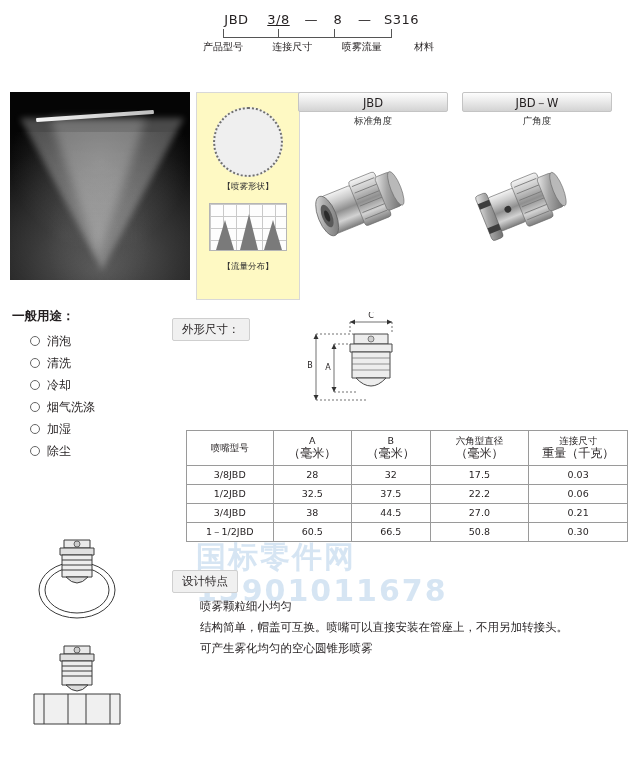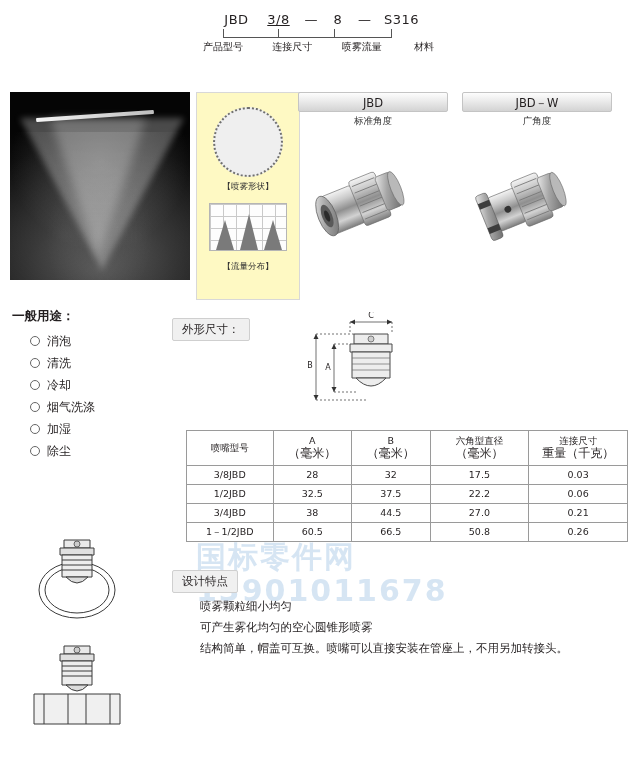--- a/index.html
+++ b/index.html
@@ -566,30 +566,30 @@
       <td>38</td>
       <td>44.5</td>
       <td>27.0</td>
       <td>0.21</td>
     </tr>
     <tr>
       <td>1－1/2JBD</td>
       <td>60.5</td>
       <td>66.5</td>
       <td>50.8</td>
-      <td>0.26</td>
+      <td>0.30</td>
     </tr>
   </tbody>
 </table>
 
 <div class="sec-label" id="feat-label">设计特点</div>
 <div class="feat-lines">
   <div>喷雾颗粒细小均匀</div>
+  <div>结构简单，帽盖可互换。喷嘴可以直接安装在管座上，不用另加转接头。</div>
   <div>可产生雾化均匀的空心圆锥形喷雾</div>
-  <div>结构简单，帽盖可互换。喷嘴可以直接安装在管座上，不用另加转接头。</div>
 </div>
 
 <svg class="schem" id="schem-top" width="110" height="100" viewBox="0 0 110 100">
   <g fill="none" stroke="#3a3a3a" stroke-width="1">
     <ellipse cx="55" cy="64" rx="38" ry="28"></ellipse>
     <ellipse cx="55" cy="64" rx="32" ry="23"></ellipse>
     <path d="M42 14 h26 v8 h-26 z" fill="#e9e9e9"></path>
     <path d="M38 22 h34 v7 h-34 z" fill="#e0e0e0"></path>
     <path d="M40 29 h30 v22 h-30 z" fill="#ededed"></path>
     <path d="M44 51 q11 12 22 0 z" fill="#dcdcdc"></path>

